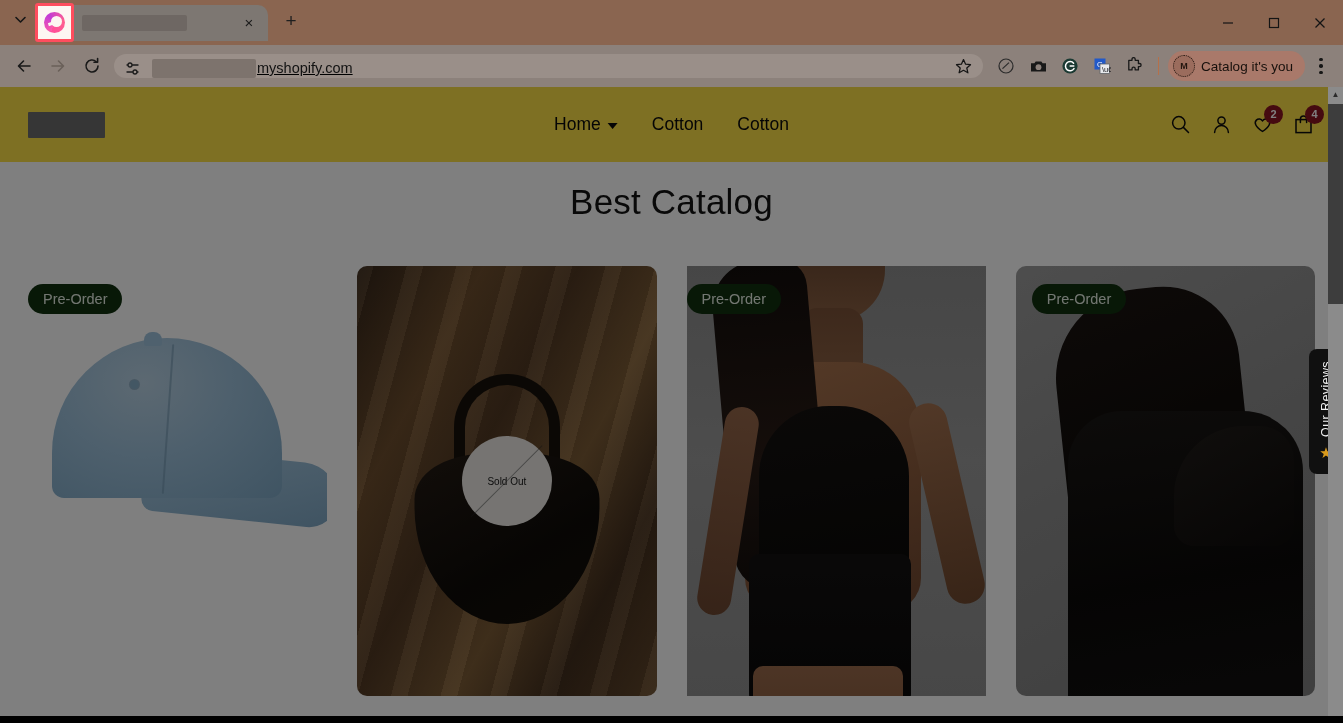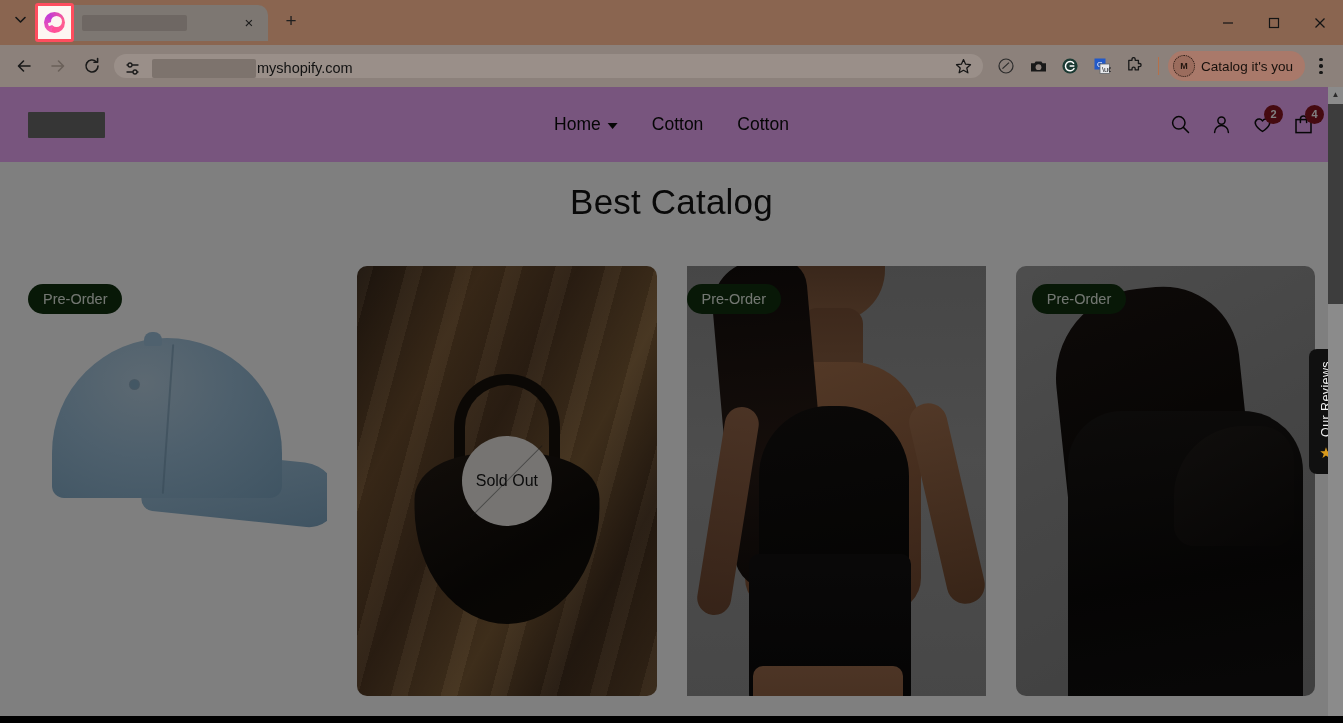--- a/index.html
+++ b/index.html
@@ -130,20 +130,21 @@
   .omnibox {
     flex: 1 1 auto;
     height: 24px;
     background: #9a8f89;
     border-radius: 16px;
     display: flex; align-items: center;
     margin: 0 6px 0 4px;
     padding: 4px 6px 0 4px;
     position: relative;
     cursor: text;
+    text-decoration: underline;
   }
   .omni-icon {
     width: 28px; height: 28px;
     border-radius: 50%;
     display: flex; align-items: center; justify-content: center;
     color: #1b1b1b;
     flex: 0 0 auto;
   }
   .url-redact {
     width: 104px; height: 19px;
@@ -218,21 +219,21 @@
     z-index: 20;
     pointer-events: none;
   }
 
   
   .site-header {
     height: 75px;
     display: flex; align-items: center;
     padding: 0 28px;
     position: relative;
-    background: #f0abfc;
+    background: #fde047;
   }
   .logo-redact {
     width: 77px; height: 26px; background: #6d6d6d; border-radius: 1px;
   }
   .site-nav {
     position: absolute; left: 50%; transform: translateX(-50%);
     display: flex; align-items: center; gap: 34px;
   }
   .nav-link {
     font-size: 17.5px; color: #0b0b0b;
@@ -480,21 +481,21 @@
     position: absolute;
     left: 50%; top: 50%;
     transform: translate(-50%, -50%);
     width: 90px; height: 90px;
     border-radius: 50%;
     background: #ece9e5;
     display: flex; align-items: center; justify-content: center;
     z-index: 7;
   }
   .sold-out span {
-    font-size: 16px; color: #171717;
+    font-size: 10px; color: #171717;
     position: relative; z-index: 2;
   }
   .sold-out::before {
     content: "";
     position: absolute;
     width: 112%; height: 1px;
     background: rgba(40,40,40,0.45);
     transform: rotate(-45deg);
   }
 

